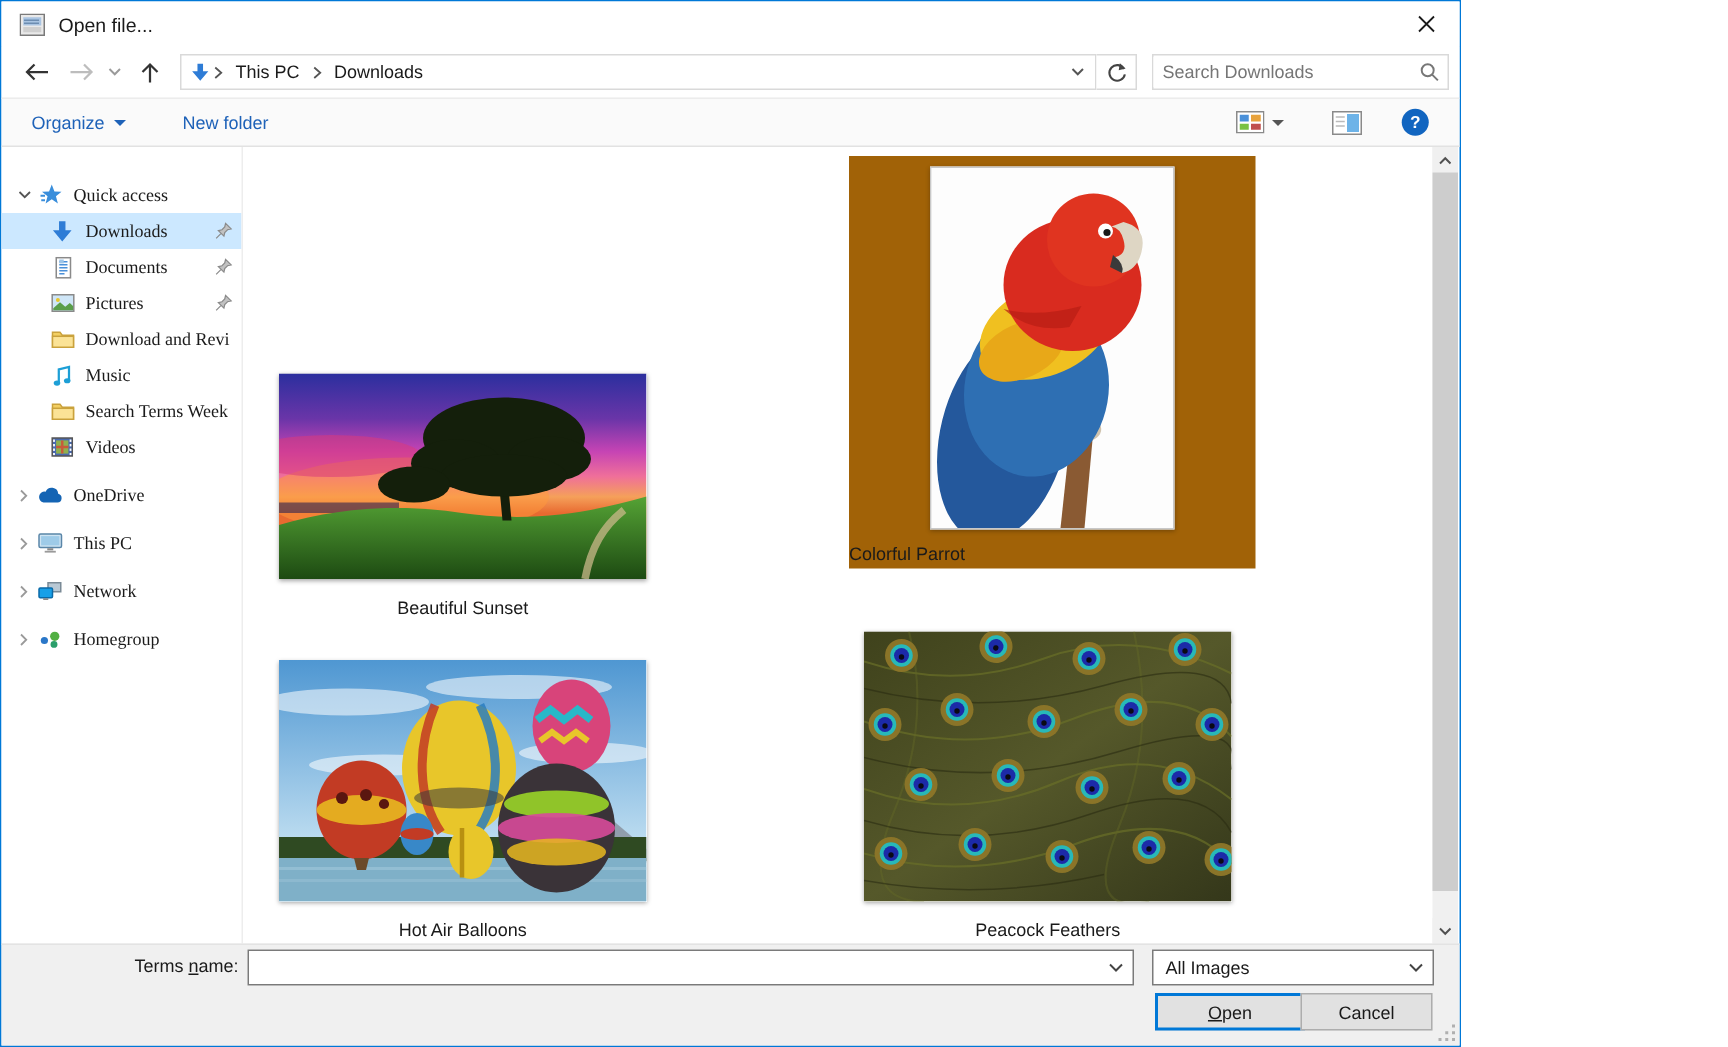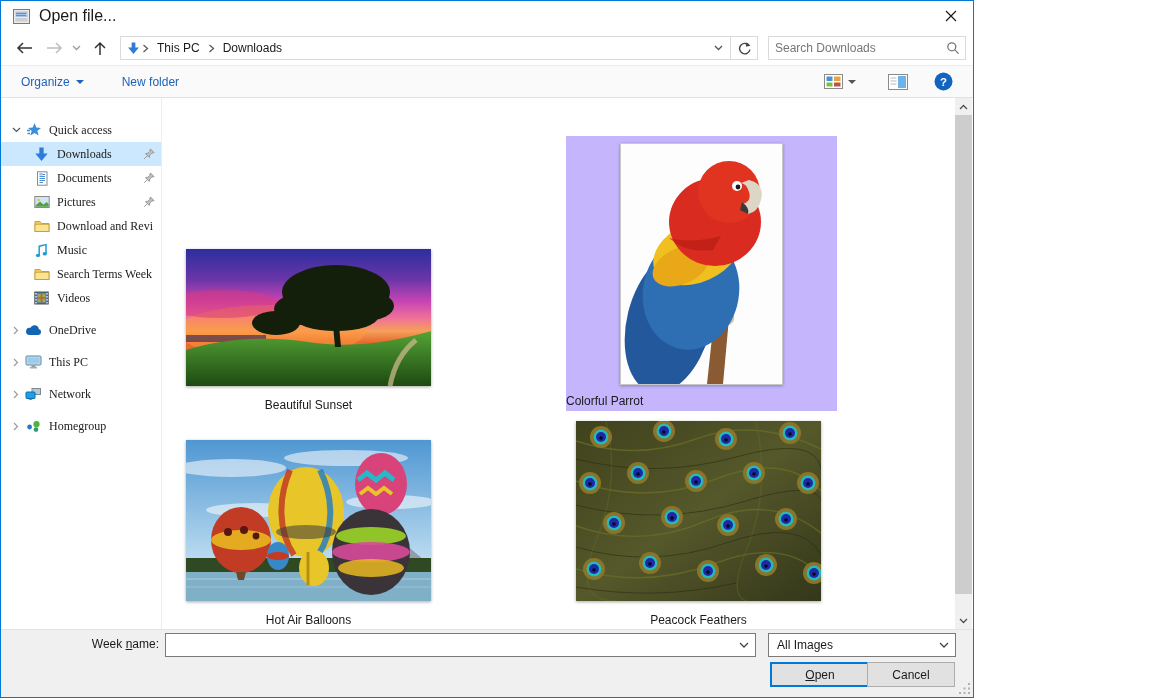--- a/index.html
+++ b/index.html
@@ -2,21 +2,21 @@
 <html><head>
 <meta charset="utf-8">
 <style>
   * { box-sizing: border-box; margin: 0; padding: 0; }
   html,body { width:1152px; height:698px; background:#fff; font-family:"Liberation Sans","DejaVu Sans",sans-serif; font-size:12px; color:#1a1a1a; overflow:hidden; }
   .win { position:absolute; left:0; top:0; width:974px; height:698px; background:#fff; border:1px solid #0078d7; }
 
   
   .titlebar { position:absolute; left:0; top:0; width:100%; height:30px; background:#fff; display:flex; align-items:center; }
   .tb-ico { margin-left:12px; width:17px; height:15px; }
-  .tb-title { margin-left:9px; font-size:16px; }
+  .tb-title { margin-left:9px; font-size:13px; }
   .tb-close { margin-left:auto; width:45px; height:30px; display:flex; align-items:center; justify-content:center; cursor:default; }
 
   
   .navbar { position:absolute; left:0; top:30px; width:100%; height:34px; background:#fff; display:flex; align-items:center; }
   .nav-btn { display:flex; align-items:center; justify-content:center; height:24px; }
   .addr { width:611px; height:24px; border:1px solid #d9d9d9; background:#fff; display:flex; align-items:center; padding:0 2px 0 6px; }
   .crumb { padding:0 6px; height:22px; display:flex; align-items:center; }
   .crumb-sep { padding:0 2px; display:flex; align-items:center; }
   .addr-spacer { flex:1; }
   .refresh { width:27px; height:24px; border:1px solid #d9d9d9; border-left:none; display:flex; align-items:center; justify-content:center; background:#fff; }
@@ -44,21 +44,21 @@
   .s-ico { width:17px; height:16px; flex:none; display:flex; align-items:center; justify-content:center; }
   .s-label { margin-left:7px; white-space:nowrap; overflow:hidden; flex:1; }
   .pin { width:16px; flex:none; margin-right:4px; display:flex; justify-content:center; }
   .side-gap { height:8px; }
 
   
   .content { position:absolute; left:161px; top:97px; width:793px; height:531px; background:#fff; overflow:hidden; }
   .tile { position:absolute; text-align:center;margin-top:32px; }
   .thumb { box-shadow:0 1px 3px rgba(0,0,0,.35); }
   .tile-label { margin-top:9px; font-size:12px; color:#1a1a1a; }
-  .sel-cell { position:absolute; background:#c4b5fd;margin-top:32px; }
+  .sel-cell { position:absolute; background:#a16207; }
   .sel-cell .tile-label { margin-top:9px; }
 
   .art-sunset { width:245px; height:137px; }
   .parrot-frame { width:163px; height:242px; background:#fff; border:1px solid #c8c8c8; box-shadow:0 1px 3px rgba(0,0,0,.3); margin:7px auto 0; }
   .art-balloons { width:245px; height:161px; }
   .art-peacock { width:245px; height:180px; }
   .art-trees { width:245px; height:27px; box-shadow:0 1px 2px rgba(0,0,0,.3);
     background:linear-gradient(180deg, rgba(0,0,0,.15), rgba(0,0,0,0) 40%),
       linear-gradient(90deg,#3d5a22 0 12%,#243a14 12% 28%,#42611f 28% 47%,#1e3210 47% 66%,#3a5520 66% 85%,#152a0c 85% 100%); }
   .art-dog { width:245px; height:27px; box-shadow:0 1px 2px rgba(0,0,0,.3);
@@ -597,21 +597,21 @@
     </div>
     <div class="sb-thumb"></div>
     <div class="sb-btn sb-down">
       <svg width="9" height="6" viewBox="0 0 9 6">
           <path d="M1,1 L4.5,4.5 L8,1" stroke="#505050" stroke-width="1.3" fill="none"></path>
         </svg>
     </div>
   </div>
 
   <div class="footer">
-    <div class="fn-label"><span>Week </span><u>n</u><span>ame:</span></div>
+    <div class="fn-label"><span>Terms </span><u>n</u><span>ame:</span></div>
     <div class="fn-combo">
       <input value="" style="">
       <span class="combo-chev">
         <svg width="10" height="6" viewBox="0 0 10 6">
             <path d="M1,1 L5,5 L9,1" stroke="#444" stroke-width="1.3" fill="none"></path>
           </svg>
       </span>
     </div>
     <div class="ft-select">
       <span>All Images</span>

